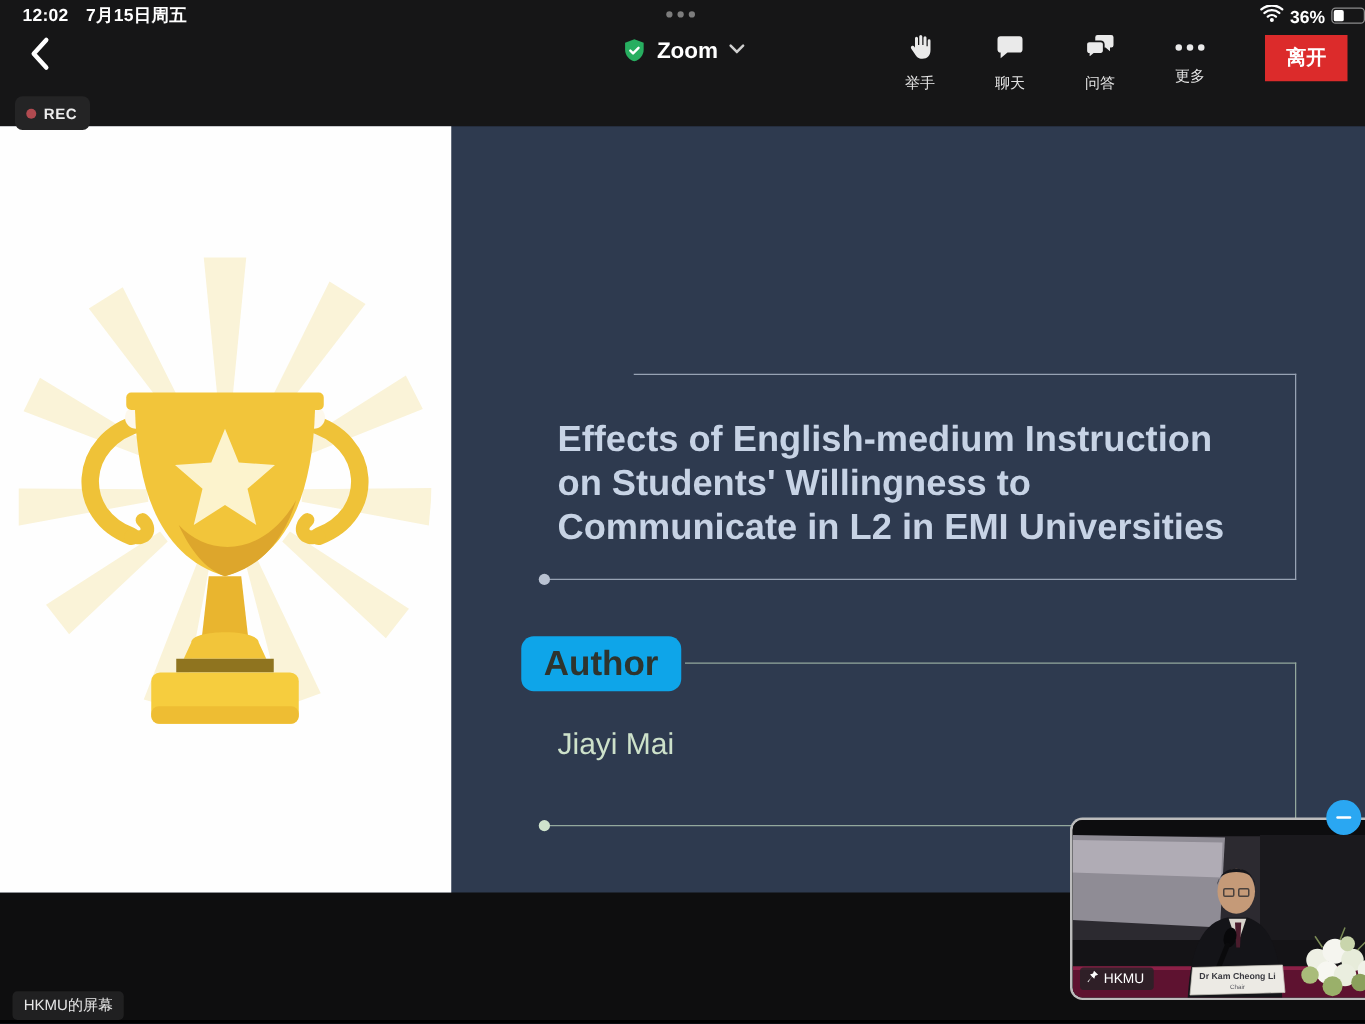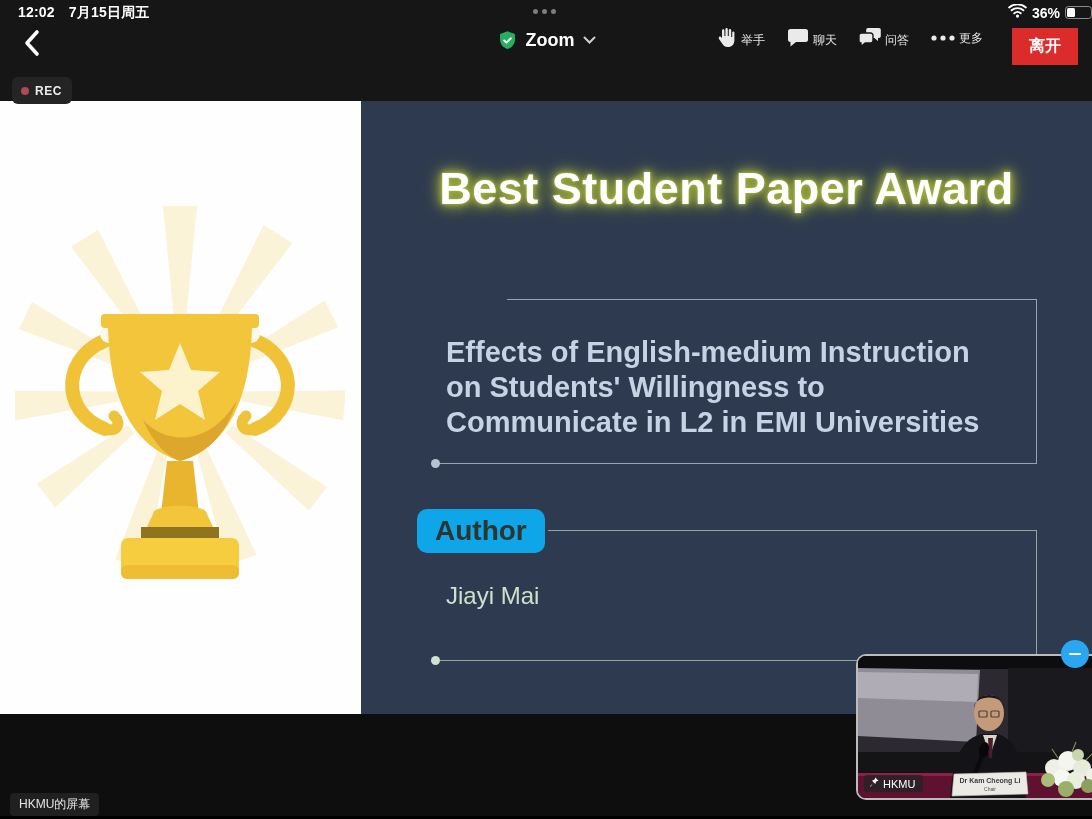--- a/index.html
+++ b/index.html
@@ -18,21 +18,21 @@
   .status-right{position:absolute;right:0;top:4px;display:flex;align-items:center;gap:5px;color:#fff;font-size:14px;font-weight:600;}
   .battery{position:relative;width:27px;height:13px;border:1.5px solid rgba(255,255,255,.5);border-radius:3.5px;display:flex;align-items:center;padding:1px;}
   .battery .fill{height:100%;width:36%;background:#fff;border-radius:1.5px;}
   .battery .nub{position:absolute;right:-4px;top:3.5px;width:2.5px;height:5px;background:rgba(255,255,255,.5);border-radius:0 2px 2px 0;}
   
   .back-btn{position:absolute;left:14px;top:26px;width:34px;height:34px;display:flex;align-items:center;justify-content:center;cursor:pointer;}
   .zoom-title{position:absolute;left:0;top:30px;width:1092px;display:flex;justify-content:center;align-items:center;gap:8px;pointer-events:none;}
   .zoom-title .inner{display:flex;align-items:flex-start;gap:8px;pointer-events:auto;cursor:pointer;}
   .zoom-title .name{color:#fff;font-size:18px;font-weight:700;}
   .controls{position:absolute;right:14px;top:26px;display:flex;align-items:flex-start;gap:28px;}
-  .ctl{display:flex;flex-direction:row;align-items:center;gap:3px;width:44px;cursor:pointer;}
+  .ctl{display:flex;flex-direction:column;align-items:center;gap:3px;width:44px;cursor:pointer;}
   .ctl .lbl{color:#e3e3e3;font-size:12px;white-space:nowrap;}
   .leave-btn{margin-left:10px;margin-top:2px;background:#dc2b2b;color:#fff;font-size:16px;font-weight:600;border:none;border-radius:0;padding:8px 17px;cursor:pointer;}
   
   .rec-badge{position:absolute;left:12px;top:77px;height:27px;background:#242425;border-radius:6px;display:flex;align-items:center;gap:6px;padding:0 10px 0 9px;z-index:5;}
   .rec-dot{width:8px;height:8px;border-radius:50%;background:#b14a50;}
   .rec-badge .txt{color:#ededed;font-size:12px;font-weight:600;letter-spacing:.5px;}
   
   .slide{position:absolute;left:0;top:101px;width:1092px;height:613px;background:#2e3a4f;}
   .slide .left-panel{position:absolute;left:0;top:0;width:361px;height:613px;background:#fefefe;}
   .heading{position:absolute;left:361px;top:62px;width:731px;text-align:center;color:#fff;
@@ -192,21 +192,20 @@
         <path d="M165,147 L176,174 L205,176 L183,195 L190,224 L165,208 L140,224 L147,195 L125,176 L154,174 Z" fill="#fcf3cd"></path>
 
         <path d="M152,265 L178,265 L184,318 L146,318 Z" fill="#e9b52f"></path>
         <path d="M138,318 C138,307 192,307 192,318 L198,331 L132,331 Z" fill="#f2c53a"></path>
         <rect x="126" y="331" width="78" height="11" fill="#8f741f"></rect>
         <rect x="106" y="342" width="118" height="41" rx="7" fill="#f6cd3e"></rect>
         <rect x="106" y="369" width="118" height="14" rx="6" fill="#eebd33"></rect>
       </svg>
     </div>
 
-    <div class="heading">Best Student Paper Award</div>
 
     <div class="hline" style="left:507px;top:198px;width:530px;"></div>
     <div class="vline" style="left:1036px;top:198px;height:165px;"></div>
     <div class="hline" style="left:436px;top:362px;width:601px;"></div>
     <div class="end-dot" style="left:431px;top:358px;background:#b9c2d2;"></div>
     <div class="title-text">Effects of English-medium Instruction on Students' Willingness to Communicate in L2 in EMI Universities</div>
 
     <div class="sec-label author-label">Author</div>
     <div class="hline a-line" style="left:548px;top:429px;width:489px;"></div>
     <div class="vline a-line" style="left:1036px;top:429px;height:131px;"></div>

